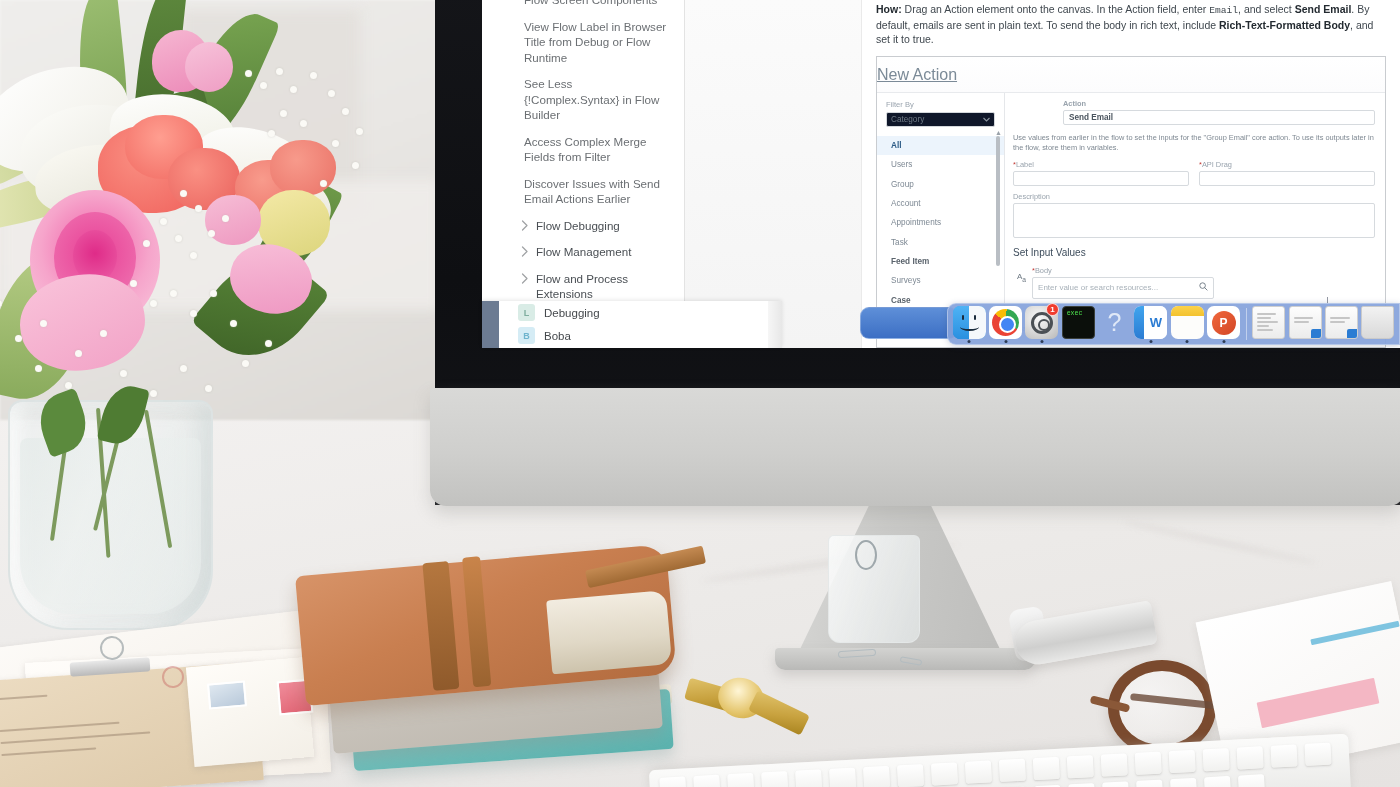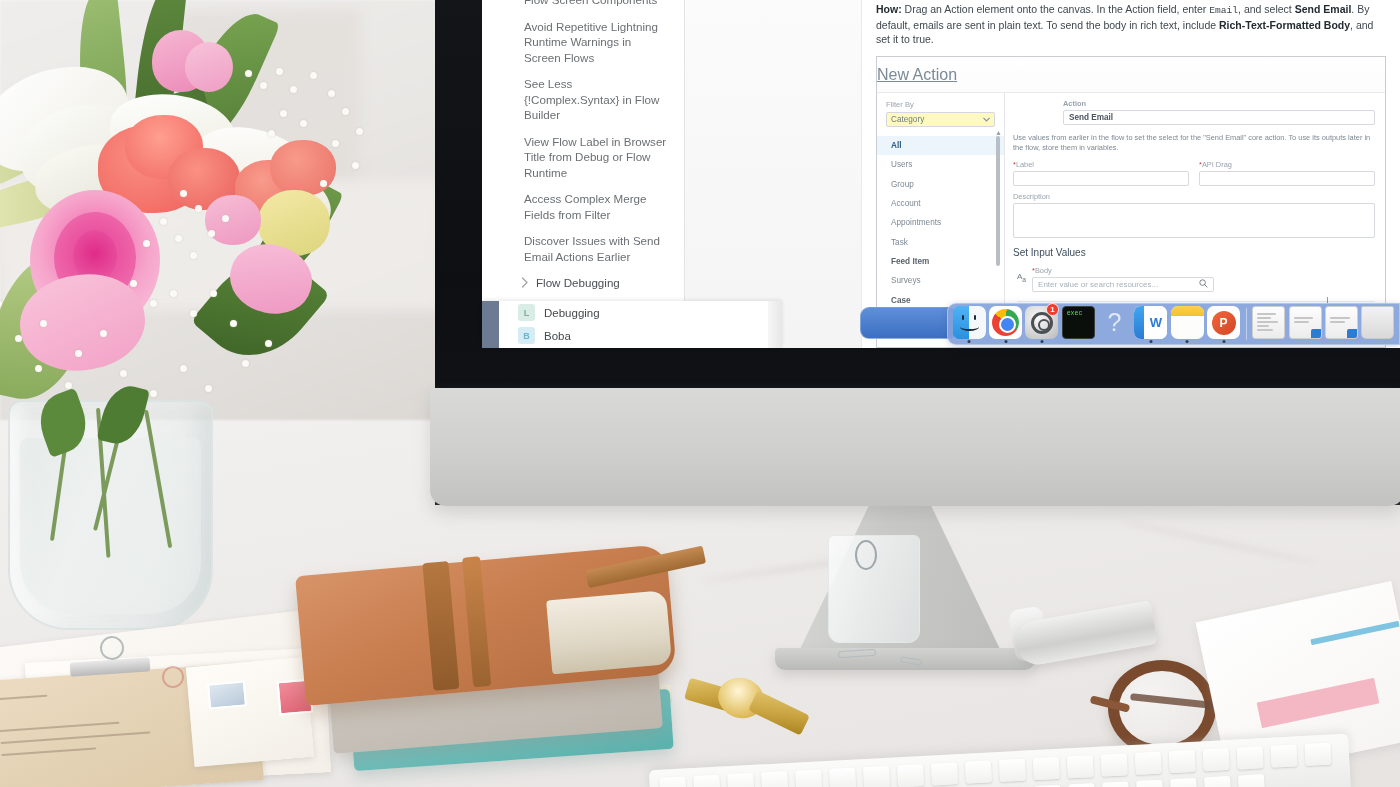--- a/index.html
+++ b/index.html
@@ -197,21 +197,21 @@
     border-bottom: 1px solid #e8eaed;
     text-decoration: underline;
   }
   .shot-body { display: flex; height: 252px; }
   .shot-left { width: 128px; flex: 0 0 128px; border-right: 1px solid #e5e7ea; background:#fff; }
   .filter-wrap { padding: 7px 9px 0; }
   .filter-label { font-size: 7.6px; color: #9aa4ae; margin-bottom: 3px; }
   .filter-select {
     height: 15px; border: 1px solid #d4d8dc; border-radius: 2px;
     display: flex; align-items: center; justify-content: space-between;
-    padding: 0 4px; font-size: 8.2px; color: #6f7a85; background: #fef9c3;
+    padding: 0 4px; font-size: 8.2px; color: #6f7a85; background: #0f172a;
   }
   .cat-list { margin-top: 9px; position: relative; }
   .cat {
     font-size: 8.2px; color: #7d8893; padding: 5.2px 0 5.2px 14px;
   }
   .cat.active { background: #ecf4fc; color: #2b5a85; font-weight: 700; }
   .cat.strong { color: #5a636c; font-weight: 600; }
   .cat-scroll {
     position: absolute; right: 4px; top: 0; width: 4px; height: 130px;
     background: #b9bec4; border-radius: 2px;
@@ -226,21 +226,21 @@
     display: flex; align-items: center; padding: 0 5px; font-size: 8.2px; color: #4a545e;
   }
   .fld.tall { height: 35px; align-items: flex-start; padding-top: 3px; }
   .helper { font-size: 7.4px; line-height: 10px; color: #7e8892; margin: 8px 0 7px; }
   .row2 { display: flex; gap: 10px; }
   .row2 > div { flex: 1 1 0; }
   .sec-title { font-size: 10px; color: #3e4d5c; margin: 9px 0 8px; }
   .input-row { display: flex; align-items: flex-start; gap: 6px; padding-left: 4px; }
   .aa { font-size: 8px; color: #6b7680; margin-top: 6px; }
   .combo {
-    border: 1px solid #d6dade; border-radius: 2px; height: 15px; background: #fff;
+    border: 1px solid #d6dade; border-radius: 2px; height: 22px; background: #fff;
     display: flex; align-items: center; justify-content: space-between;
     padding: 0 5px; font-size: 8px; color: #a8b1b9; width: 182px;
   }
   .divider-line { height: 1px; background: #e8eaed; margin: 9px 0 0 4px; }
 
   
   .list-pop {
     position: absolute; left: 482px; top: 301px; width: 300px; height: 47px;
     background: #fff; box-shadow: 0 -1px 4px rgba(0,0,0,.10);
     overflow: hidden;
@@ -522,23 +522,22 @@
 
   <div class="imac">
     <div class="imac-bezel"></div>
     <div class="imac-chin"></div>
 
     <div class="imac-screen">
       <div class="doc">
 
         <div class="toc">
           <div class="toc-link">Flow Screen Components</div>
-          <div class="toc-link">Avoid Repetitive Lightning Runtime Warnings in Screen Flows</div>
+          <div class="toc-link">View Flow Label in Browser Title from Debug or Flow Runtime</div>
           <div class="toc-link">See Less {!Complex.Syntax} in Flow Builder</div>
-          <div class="toc-link">View Flow Label in Browser Title from Debug or Flow Runtime</div>
           <div class="toc-link">Access Complex Merge Fields from Filter</div>
           <div class="toc-link">Discover Issues with Send Email Actions Earlier</div>
 
           <div class="toc-group">
             <span class="chev">
               <svg width="8" height="11" viewBox="0 0 8 11">
                   <path d="M1.5 1 L6 5.5 L1.5 10" stroke="#6b6f73" stroke-width="1.2" fill="none" stroke-linecap="round" stroke-linejoin="round"></path>
                 </svg>
             </span>
             <span>Flow Debugging</span>
@@ -601,21 +600,21 @@
               </div>
 
               <div class="shot-right">
                 <div style="padding-left:50px;font-weight:bold;">
                   <div class="fld-label">Action</div>
                   <div class="fld">
                     <span>Send Email</span>
                   </div>
                 </div>
 
-                <div class="helper">Use values from earlier in the flow to set the select for the "Send Email" core action. To use its outputs later in the flow, store them in variables.</div>
+                <div class="helper">Use values from earlier in the flow to set the inputs for the "Group Email" core action. To use its outputs later in the flow, store them in variables.</div>
 
                 <div class="row2">
                   <div>
                     <div class="fld-label"><span class="req">*</span><span>Label</span></div>
                     <div class="fld">
                         <span></span>
                       </div>
                   </div>
                   <div>
                     <div class="fld-label"><span class="req">*</span><span>API Drag</span></div>

